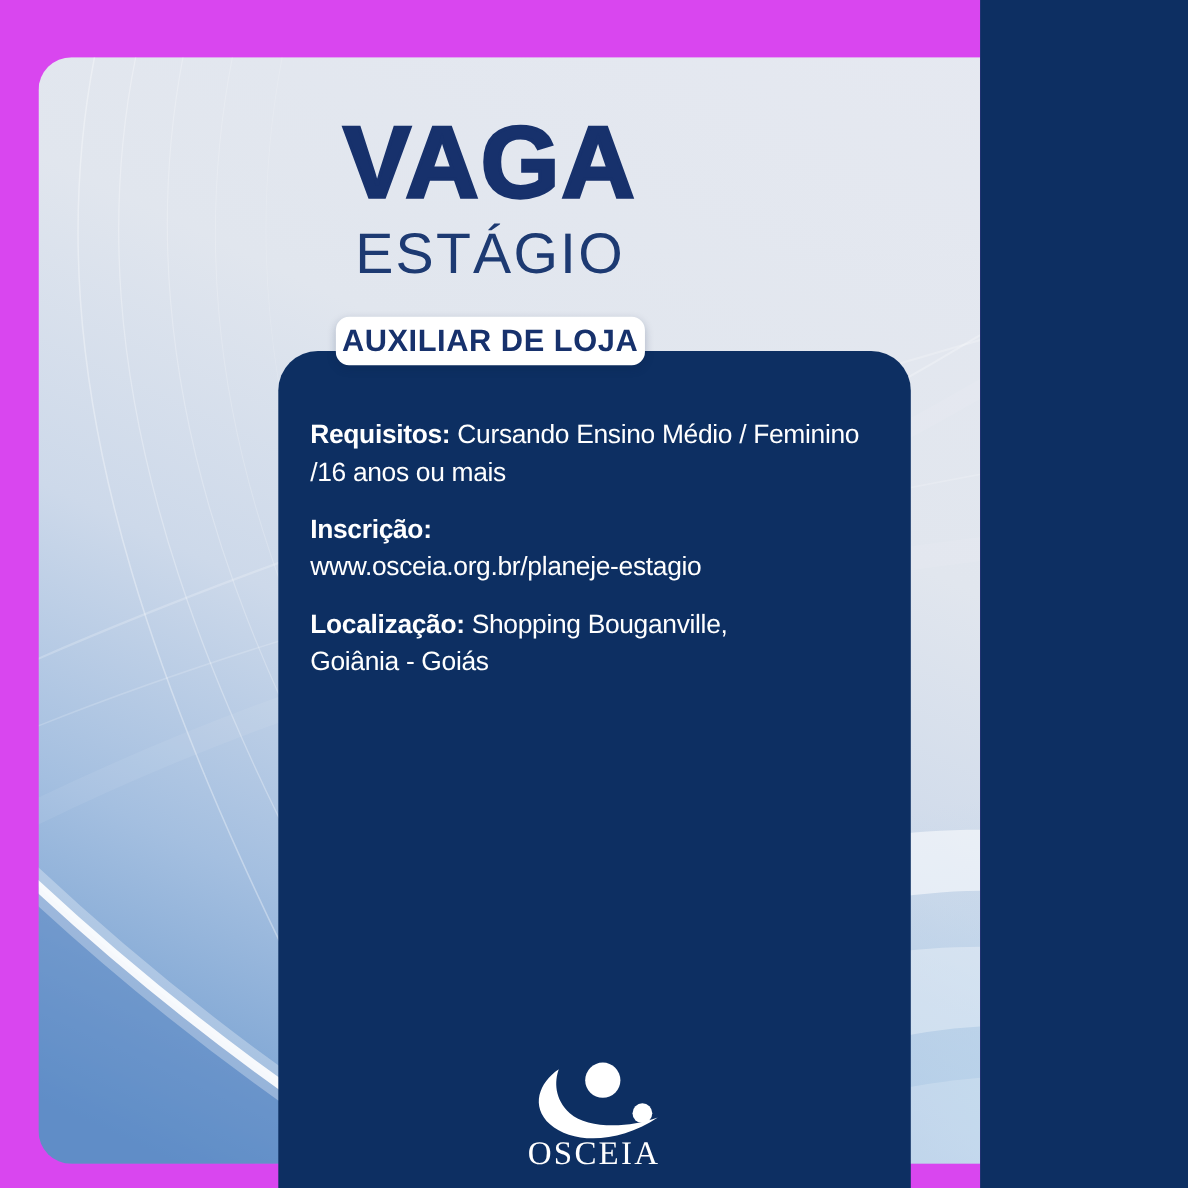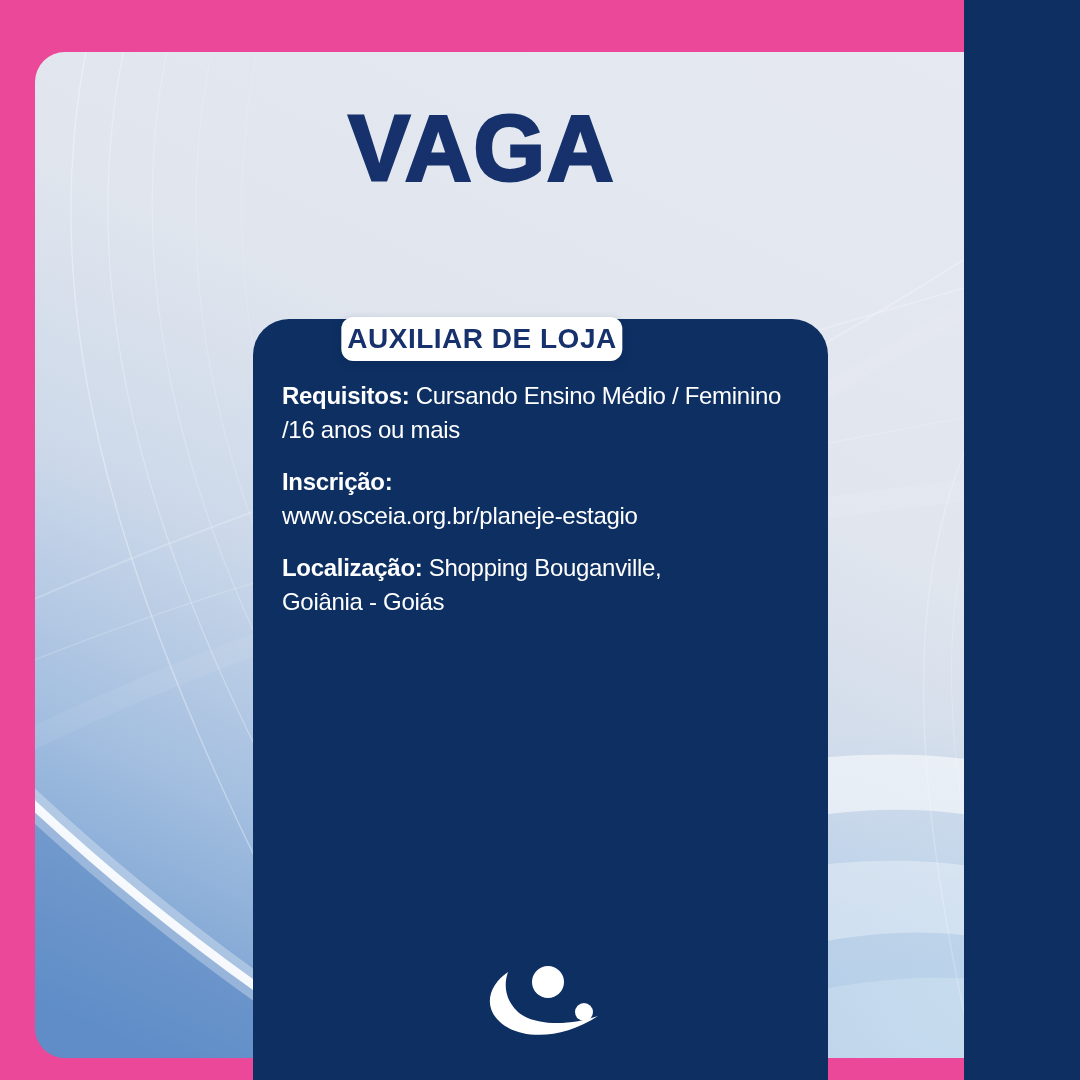--- a/index.html
+++ b/index.html
@@ -1,18 +1,18 @@
 <!DOCTYPE html>
 <html><head>
 <meta charset="utf-8">
 <style>
   html,body{margin:0;padding:0;background:#0d2f62;}
   .canvas{
-    position:relative;width:964px;height:1080px;overflow:hidden;
-    background:#ec4899;
+    position:relative;width:891px;height:1080px;overflow:hidden;
+    background:#d946ef;
     font-family:"Liberation Sans",sans-serif;
   }
   
   .panel{
     position:absolute;left:35px;top:52px;width:1010px;height:1006px;
     border-radius:30px;overflow:hidden;
     background:
       radial-gradient(620px 420px at 92% 96%, rgba(186,212,235,.95), rgba(186,212,235,0) 70%),
       linear-gradient(205deg,#e6e9f1 0%,#e1e6ee 38%,#cdd9ea 58%,#a4bfe0 76%,#6d9ace 96%);
   }
@@ -22,21 +22,21 @@
     position:absolute;top:96px;left:0;width:100%;text-align:center;z-index:2;
     font-size:92px;font-weight:900;letter-spacing:2px;color:#17316c;
     -webkit-text-stroke:3px #17316c;
   }
   .subtitle{
     position:absolute;top:201px;left:0;width:100%;text-align:center;z-index:2;
     font-size:52px;font-weight:400;letter-spacing:2px;color:#1d3a72;
   }
   
   .badge{
-    position:absolute;top:317px;left:50%;transform:translateX(-50%);z-index:4;
+    position:absolute;top:288px;left:50%;transform:translateX(-50%);z-index:4;
     background:#ffffff;border-radius:12px;padding:6px 6px;
     font-size:28px;font-weight:700;letter-spacing:.5px;color:#17316c;
     box-shadow:0 3px 8px rgba(10,30,70,.25);white-space:nowrap;
   }
   
   .card{
     position:absolute;left:253px;top:319px;width:575px;height:761px;z-index:3;
     background:#0d2f62;border-radius:36px 36px 0 0;
   }
   .card-body{
@@ -81,20 +81,21 @@
       <path d="M -10,745 Q 150,895 340,1015" fill="none" stroke="#ffffff" stroke-width="26" opacity="0.30"></path>
       <path d="M -10,745 Q 150,895 340,1015" fill="none" stroke="#ffffff" stroke-width="9" opacity="0.90"></path>
 
       <path d="M 520,780 C 700,695 890,685 1015,725 L 1015,782 C 885,738 720,752 555,840 Z" fill="#ffffff" opacity="0.55"></path>
       <path d="M 560,868 C 745,795 935,795 1015,838 L 1015,908 C 920,860 760,875 615,950 Z" fill="#ffffff" opacity="0.32"></path>
       <path d="M 640,980 C 800,915 960,915 1015,945 L 1015,1010 L 640,1010 Z" fill="#ffffff" opacity="0.18"></path>
     </svg>
   </div>
 
   <div class="title">VAGA</div>
+  <div class="subtitle">ESTÁGIO</div>
 
   <div class="badge">AUXILIAR DE LOJA</div>
 
   <div class="card">
     <div class="card-body">
       <div class="section">
         <span class="label">Requisitos:</span><span class="value"> Cursando Ensino Médio / Feminino
 /16 anos ou mais</span>
       </div>
       <div class="section">
@@ -110,14 +111,15 @@
 
   <svg class="logo" viewBox="0 0 140 92" aria-hidden="true">
     <path d="M 38,20
              C 20,32 12,54 30,70
              C 50,88 92,88 128,64
              C 100,74 64,74 48,60
              C 34,47 34,31 38,20 Z" fill="#ffffff"></path>
     <circle cx="78" cy="30" r="16" fill="#ffffff"></circle>
     <circle cx="114" cy="60" r="9" fill="#ffffff"></circle>
   </svg>
+  <div class="brand">OSCEIA</div>
 
 </div>
 
 </body></html>

